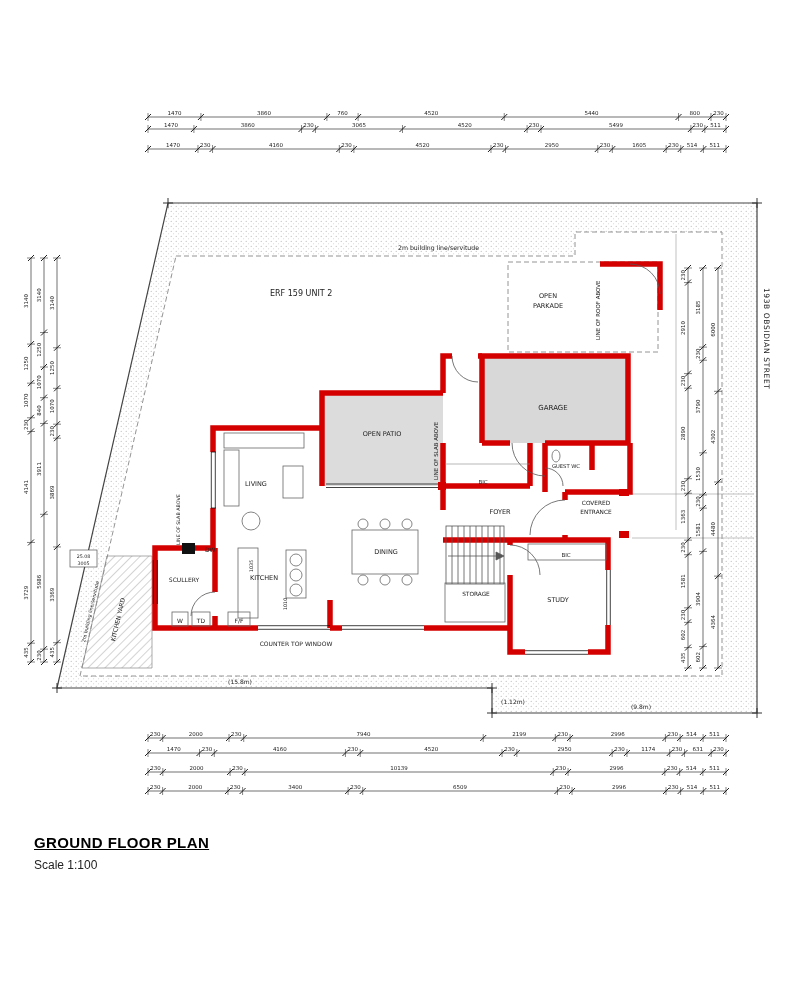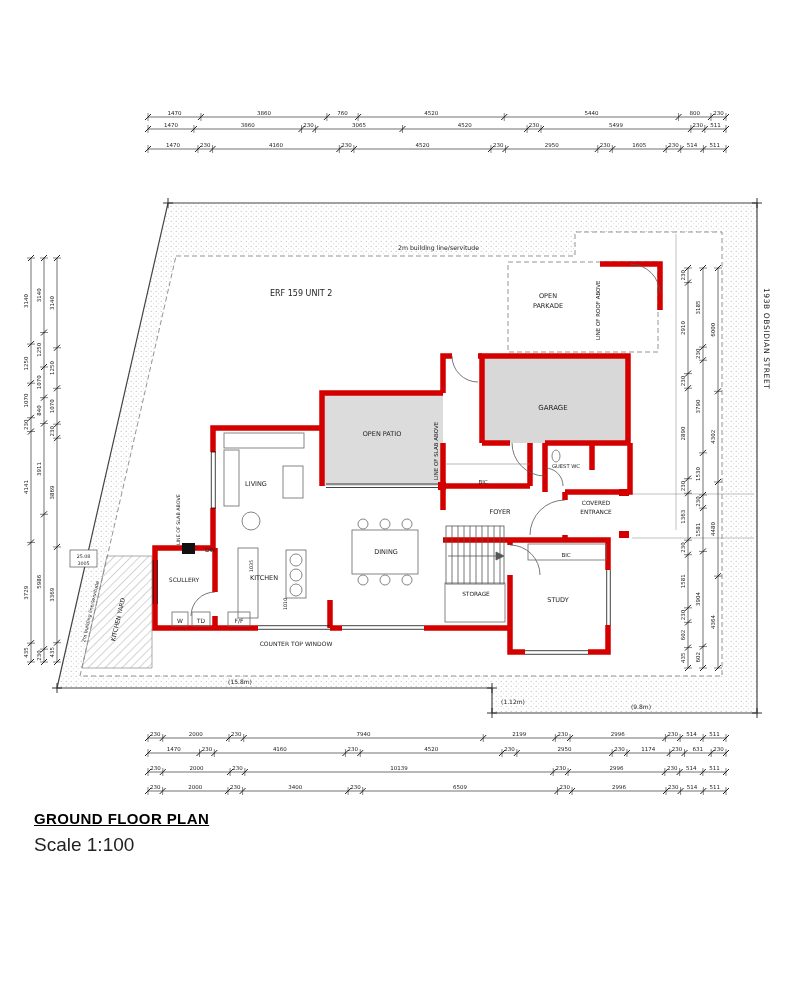--- a/index.html
+++ b/index.html
@@ -1,24 +1,24 @@
 <!DOCTYPE html>
 <html><head>
 <meta charset="utf-8">
 <style>
   html,body{margin:0;padding:0}
   body{width:792px;height:1000px;background:#fff;position:relative;
        font-family:"Liberation Sans",sans-serif;color:#111;overflow:hidden}
   #plan-svg{position:absolute;left:0;top:0}
   #plan-svg text{font-family:"DejaVu Sans",sans-serif;fill:#222}
-  .title-block{position:absolute;left:34px;top:810px}
+  .title-block{position:absolute;left:34px;top:834px}
   .title-block h1{font-size:15px;font-weight:bold;letter-spacing:.4px;margin:0;
                   text-decoration:underline;color:#000;
                   font-family:"Liberation Sans",sans-serif}
-  .title-block .scale{font-size:19px;margin-top:7px;color:#222}
+  .title-block .scale{font-size:12px;margin-top:7px;color:#222}
 </style>
 </head>
 <body>
 
 <svg id="plan-svg" width="792" height="1000" viewBox="0 0 792 1000">
   <defs>
     <pattern id="stip" width="5" height="5" patternUnits="userSpaceOnUse">
       <circle cx="1.2" cy="1.4" r="0.55" fill="#bdbdbd"></circle>
       <circle cx="3.6" cy="3.8" r="0.5" fill="#cccccc"></circle>
     </pattern>

